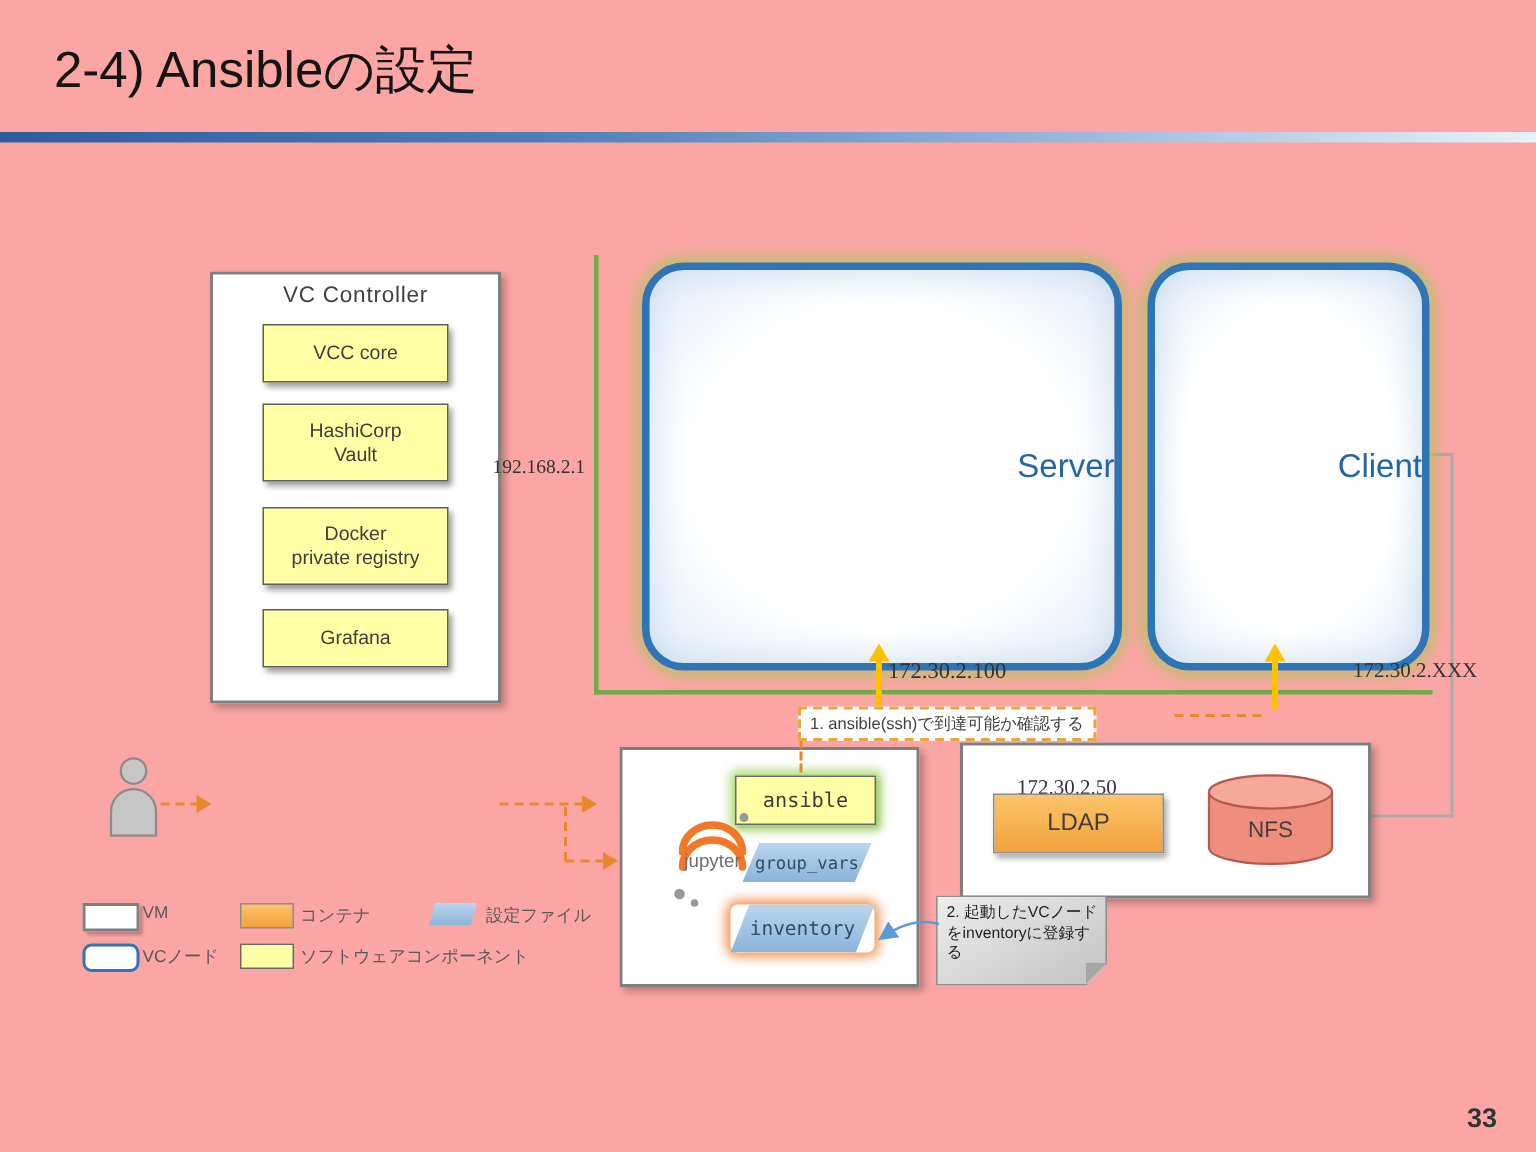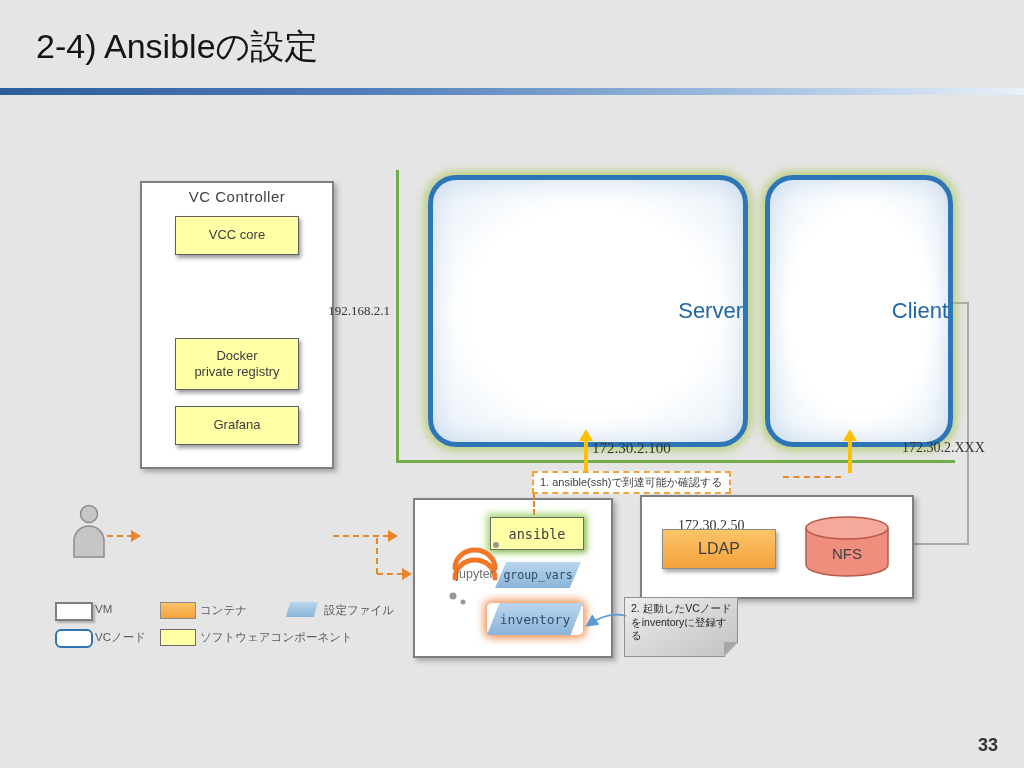--- a/index.html
+++ b/index.html
@@ -1,17 +1,17 @@
 <!DOCTYPE html>
 <html><head>
 <meta charset="utf-8">
 <style>
   html,body { margin:0; padding:0; background:#fff; }
   .slide {
-    position:relative; width:1024px; height:768px; background:#e5e5e5;
+    position:relative; width:1024px; height:768px; background:#fca5a5;
     font-family:"Liberation Sans", sans-serif; overflow:hidden;
   }
   
   .slide-title { position:absolute; left:36px; top:24px; font-size:34px; color:#141414; }
   .title-rule { position:absolute; left:0; top:88px; width:1024px; height:7px;
     background:linear-gradient(90deg,#2e5d9c 0%,#4e7db8 35%,#9ab9dc 70%,#e9f1f9 100%); }
   .page-num { position:absolute; right:26px; bottom:12px; font-size:18px; font-weight:bold; color:#333;margin-top:44px; }
 
   
   .net-v { position:absolute; left:396px; top:170px; width:3px; height:293px; background:#70ad47; z-index:1; }
@@ -153,20 +153,22 @@
   <div class="net-v"></div>
   <div class="net-h"></div>
 
   <div class="conn conn-stub"></div>
   <div class="conn conn-v"></div>
   <div class="conn conn-h"></div>
 
   <div class="vm-box vc-controller">
     <div class="vm-title">VC Controller</div>
     <div class="sw comp0">VCC core</div>
+    <div class="sw comp1">HashiCorp
+Vault</div>
     <div class="sw comp2">Docker
 private registry</div>
     <div class="sw comp3">Grafana</div>
   </div>
 
   <div class="vc-node server-node">
     <span>Server</span>
   </div>
   <div class="vc-node client-node">
     <span>Client</span>

